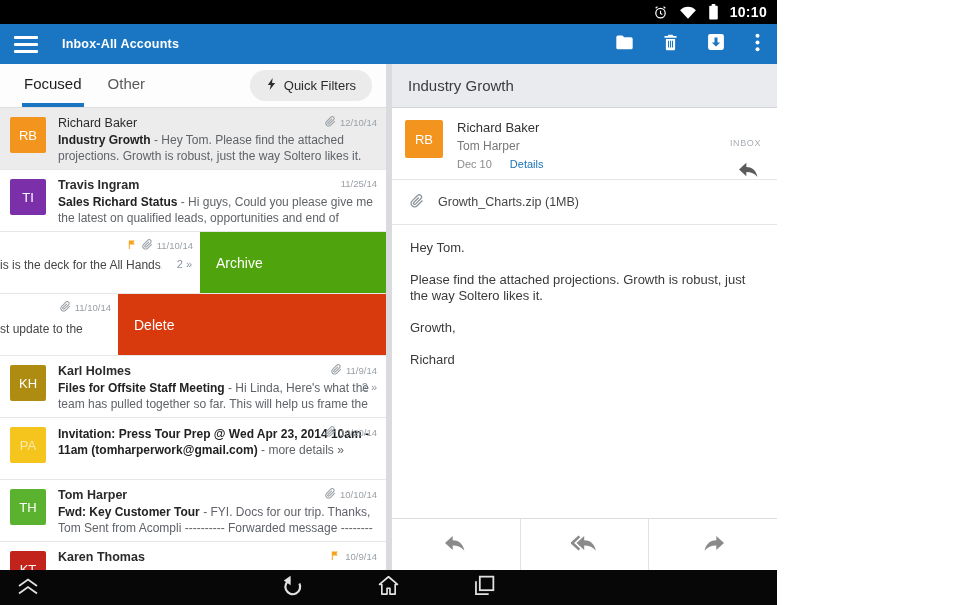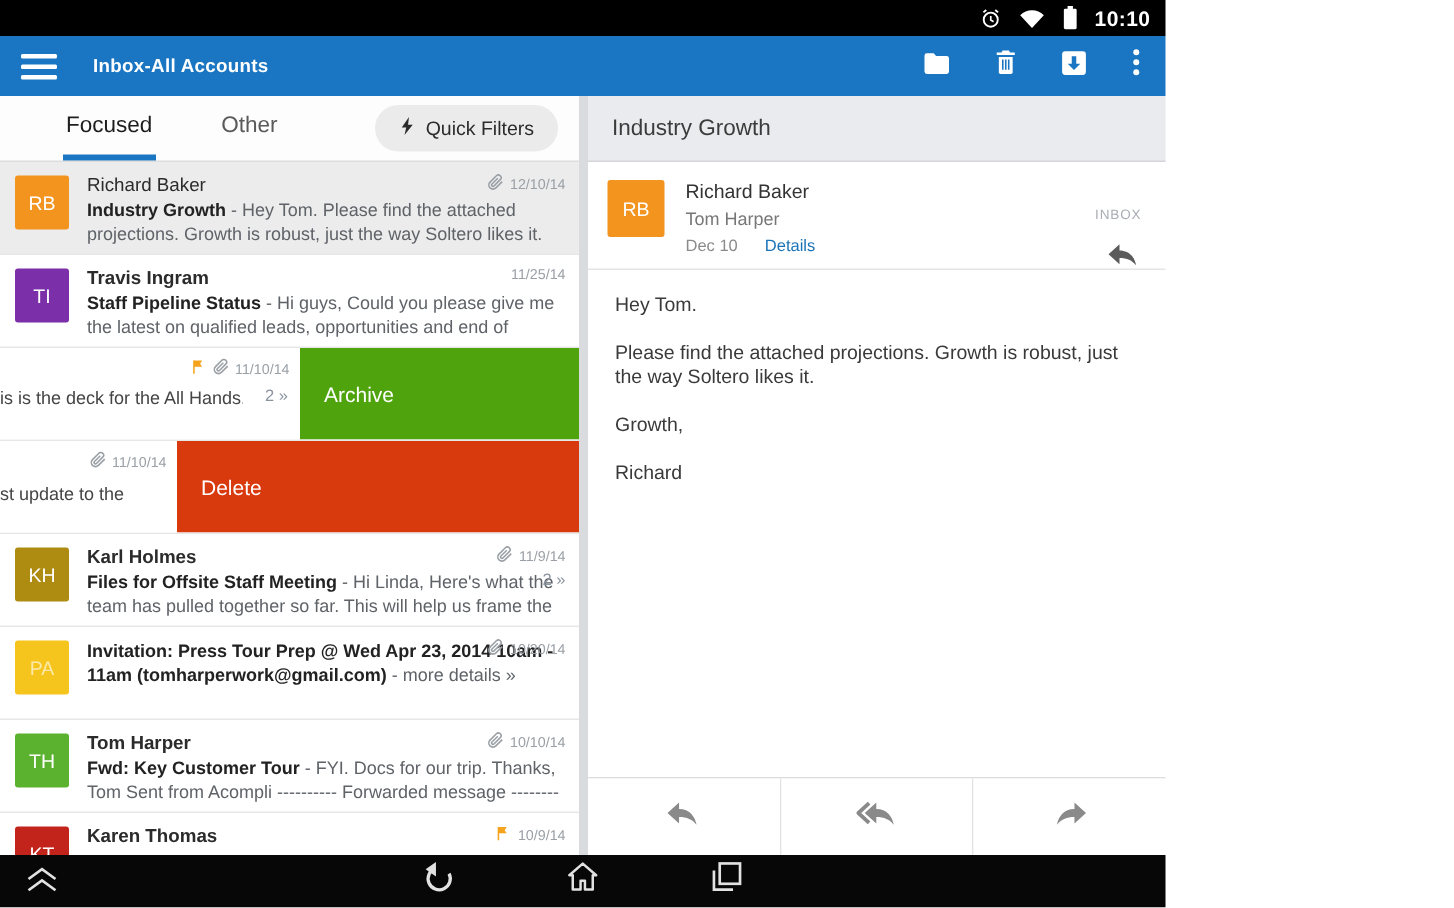--- a/index.html
+++ b/index.html
@@ -24,21 +24,21 @@
   .app-action { display:flex; align-items:center; justify-content:center; width:26px; height:30px; cursor:pointer; }
 
   
   .main { flex:1 1 auto; display:flex; min-height:0; }
   .left-pane { width:386px; flex:0 0 386px; background:#fff; display:flex; flex-direction:column; min-height:0; }
   .pane-divider { width:6px; flex:0 0 6px; background:#d9dbde; }
   .right-pane { flex:1 1 auto; display:flex; flex-direction:column; min-width:0; background:#fff; }
 
   
   .tab-bar { height:44px; flex:0 0 44px; display:flex; align-items:stretch; background:#fdfdfd; border-bottom:1px solid #dedede; }
-  .tab { display:flex; align-items:center; margin-left:42px; font-size:15px; color:#5a5a5a; border-bottom:4px solid transparent; padding:0 2px; cursor:pointer;text-align:right; }
+  .tab { display:flex; align-items:center; margin-left:22px; font-size:15px; color:#5a5a5a; border-bottom:4px solid transparent; padding:0 2px; cursor:pointer;text-align:right; }
   .tab.active { color:#1d1d1d; border-bottom-color:#1A76C2; }
   .quick-filters { margin:auto 14px auto auto; display:flex; align-items:center; gap:7px; background:#ebebeb; border-radius:17px; padding:7px 16px; font-size:13px; color:#2b2b2b; cursor:pointer; }
 
   
   .mail-list { flex:1 1 auto; overflow:hidden; }
   .mail-row { height:62px; border-bottom:1px solid #e7e7e7; position:relative; padding:7px 8px 0 10px; display:flex; background:#fff; cursor:pointer; }
   .mail-row.selected { background:#ececec; }
   .avatar { width:36px; height:36px; flex:0 0 36px; margin-top:2px; border-radius:2px; color:#fff; font-size:13px; display:flex; align-items:center; justify-content:center; }
   .avatar.light-text { color:#fbe9a9; }
   .row-main { flex:1 1 auto; margin-left:12px; min-width:0; padding-right:2px; }
@@ -182,21 +182,21 @@
                   <path d="M21.4 11.05l-9.19 9.19a6 6 0 0 1-8.49-8.49l9.19-9.19a4 4 0 0 1 5.66 5.66l-9.2 9.19a2 2 0 0 1-2.83-2.83l8.49-8.48" fill="none" stroke="#9aa0a6" stroke-width="2.3"></path>
                 </svg></span>
             <span>12/10/14</span>
           </div>
         </div>
 
         <div class="mail-row">
           <div class="avatar" style="background: rgb(123, 47, 168);">TI</div>
           <div class="row-main">
             <div class="row-name unread">Travis Ingram</div>
-            <div class="row-snippet"><span class="subj">Staff Pipeline Status</span><span> - Hi guys, Could you please give me the latest on qualified leads, opportunities and end of quarter</span></div>
+            <div class="row-snippet"><span class="subj">Sales Richard Status</span><span> - Hi guys, Could you please give me the latest on qualified leads, opportunities and end of quarter</span></div>
           </div>
           <div class="row-meta">
             <span>11/25/14</span>
           </div>
         </div>
 
         <div class="swipe-row">
           <div class="swipe-content" style="width:200px;">
             <div class="swipe-meta">
               <span><svg width="11" height="11" viewBox="0 0 24 24">
@@ -306,20 +306,28 @@
           <div class="reply-top">
             <span>
               <svg width="24" height="19" viewBox="0 0 24 20">
                   <path d="M9.2 7.3V3L1.5 10l7.7 7v-4.4c5.2 0 8.9 1.7 11.7 5.2-1.1-5.5-4.6-10.5-11.7-10.5z" fill="#5b5b5b"></path>
                 </svg>
             </span>
           </div>
         </div>
       </div>
 
+      <div class="attachment-row">
+        <span>
+          <svg width="14" height="14" viewBox="0 0 24 24">
+              <path d="M21.4 11.05l-9.19 9.19a6 6 0 0 1-8.49-8.49l9.19-9.19a4 4 0 0 1 5.66 5.66l-9.2 9.19a2 2 0 0 1-2.83-2.83l8.49-8.48" fill="none" stroke="#8c9196" stroke-width="2.1"></path>
+            </svg>
+        </span>
+        <span>Growth_Charts.zip (1MB)</span>
+      </div>
 
       <div class="message-body">
         <p>Hey Tom.</p>
         <p>Please find the attached projections. Growth is robust, just the way Soltero likes it.</p>
         <p>Growth,</p>
         <p>Richard</p>
       </div>
 
       <div class="action-bar">
         <div class="action-cell">

